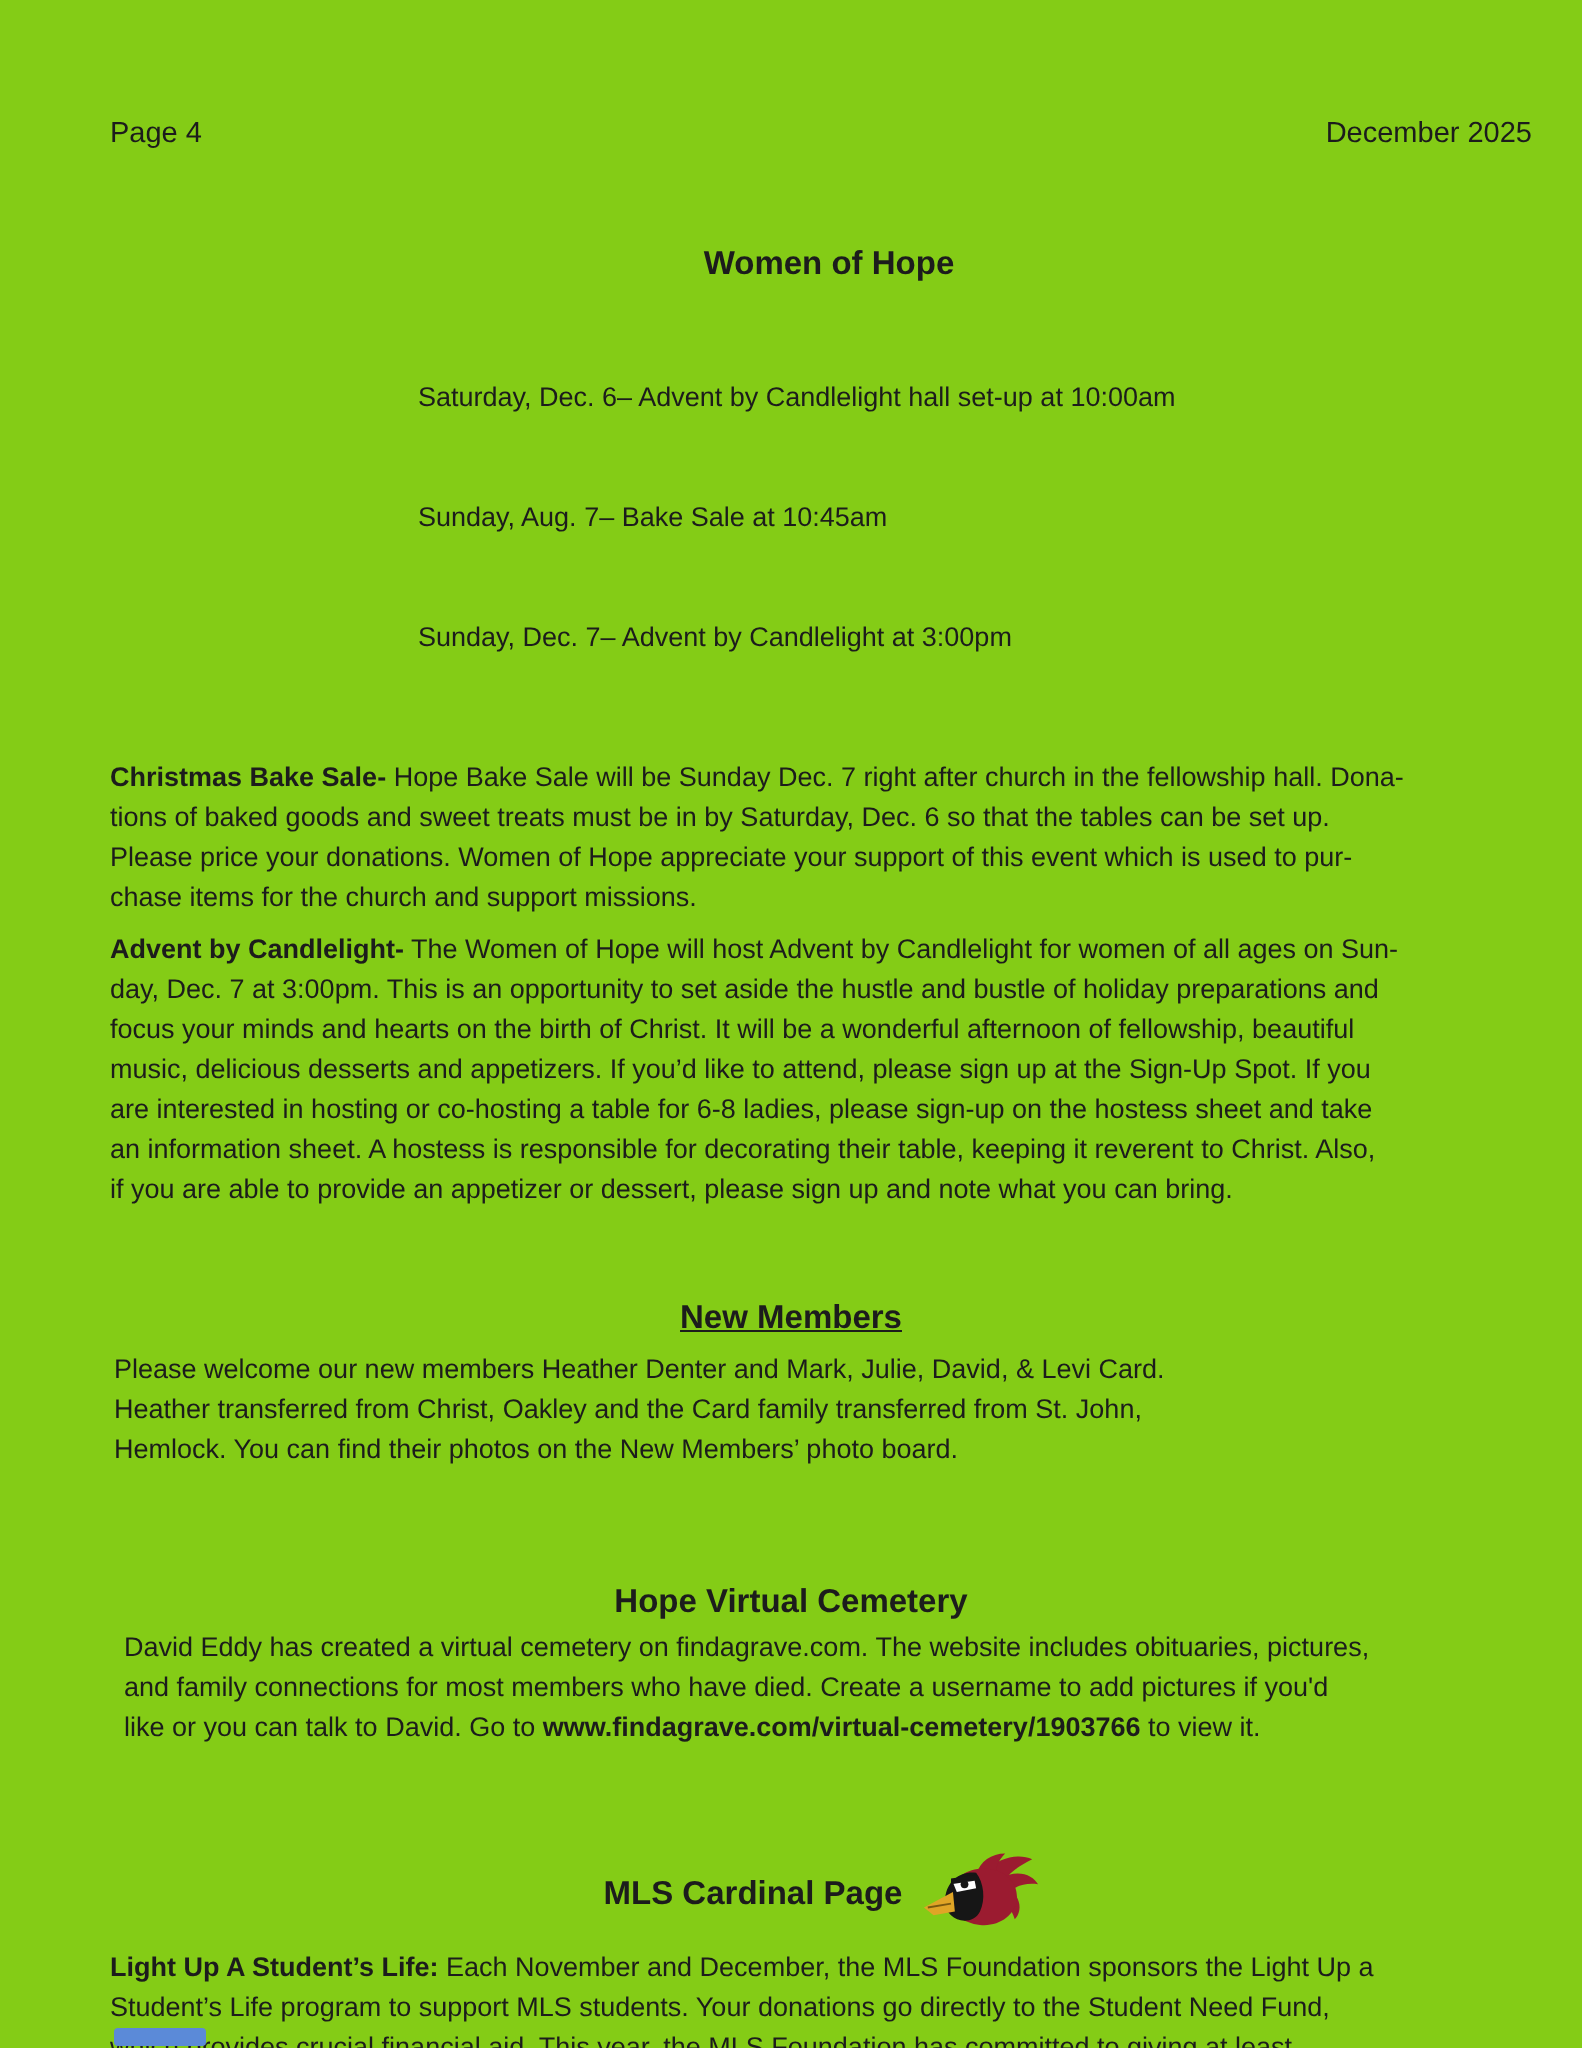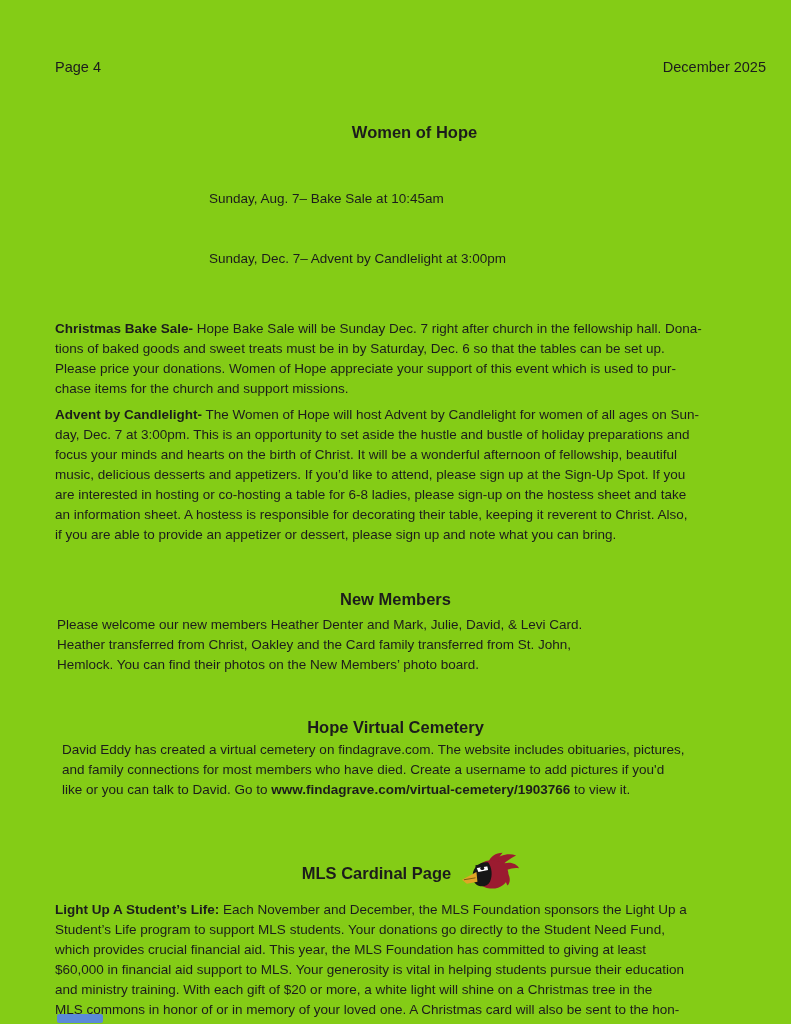--- a/index.html
+++ b/index.html
@@ -28,23 +28,23 @@
     font-size:13.5px;line-height:20px;
     white-space:pre;
   }
   .para{
     margin:10px 0 0 55px;
     font-size:13.5px;line-height:20px;
     white-space:pre;
   }
   .para .lead{font-weight:700;}
   .para-advent{margin-top:6px;}
-  .nm-title{margin-top:44px;}
+  .nm-title{margin-top:44px;text-decoration:underline;}
   .para-newmembers{margin-left:57px;margin-top:6px;}
-  .hvc-title{margin-top:42px;}
+  .hvc-title{margin-top:56px;}
   .para-cemetery{margin-left:62px;margin-top:3px;}
   .url-bold{font-weight:700;}
   .mls-heading{
     margin-top:50px;
     display:flex;align-items:center;justify-content:center;
     gap:10px;height:46px;
     position:relative;left:15px;
   }
   .mls-heading .section-title{margin-top:0;}
   .cardinal{width:58px;height:44px;flex:0 0 auto;}
@@ -60,20 +60,21 @@
 <div class="page">
 
   <div class="header">
     <span>Page 4</span>
     <span>December 2025</span>
   </div>
 
   <div class="section-title woh-title">Women of Hope</div>
 
   <div class="schedule">
+    <div>Saturday, Dec. 6– Advent by Candlelight hall set-up at 10:00am</div>
     <div>Sunday, Aug. 7– Bake Sale at 10:45am</div>
     <div>Sunday, Dec. 7– Advent by Candlelight at 3:00pm</div>
   </div>
 
   <div class="para"><span class="lead">Christmas Bake Sale-</span><span> Hope Bake Sale will be Sunday Dec. 7 right after church in the fellowship hall. Dona-
 tions of baked goods and sweet treats must be in by Saturday, Dec. 6 so that the tables can be set up.
 Please price your donations. Women of Hope appreciate your support of this event which is used to pur-
 chase items for the church and support missions.</span></div>
 
   <div class="para para-advent"><span class="lead">Advent by Candlelight-</span><span> The Women of Hope will host Advent by Candlelight for women of all ages on Sun-

